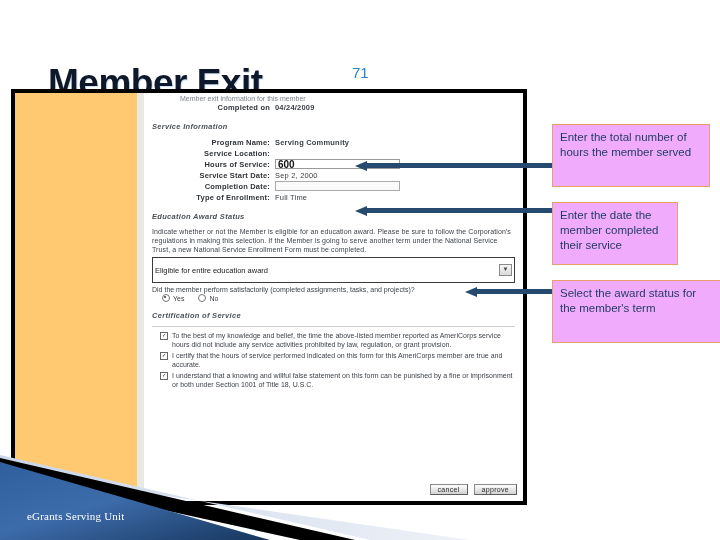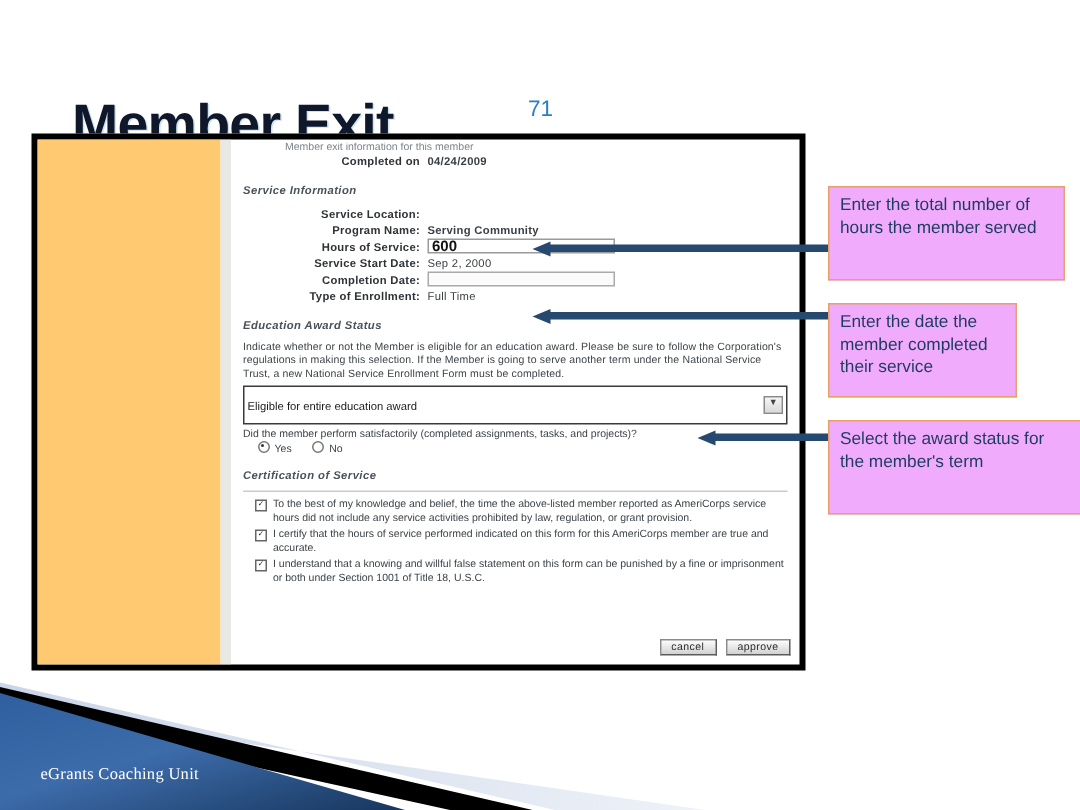--- a/index.html
+++ b/index.html
@@ -32,24 +32,24 @@
     position: absolute;
     left: 352px;
     top: 64px;
     font-size: 15px;
     color: #2a7fc4;
   }
 
   
   #screenshot-frame {
     position: absolute;
-    left: 21px;
+    left: 11px;
     top: 89px;
     width: 516px;
-    height: 358px;
+    height: 416px;
     border: 4px solid #000000;
     background: #ffffff;
     box-sizing: border-box;
     overflow: hidden;
   }
   #app-sidebar {
     position: absolute;
     left: 0;
     top: 0;
     width: 122px;
@@ -314,27 +314,27 @@
     <div class="clipped-line">Member exit information for this member</div>
 
     <div class="row">
       <div class="lbl">Completed on</div>
       <div class="val bold">04/24/2009</div>
     </div>
 
     <div class="section-head">Service Information</div>
 
     <div class="row">
+      <div class="lbl">Program Name:</div>
+      <div class="val bold">Serving Community</div>
+    </div>
+
+    <div class="row">
       <div class="lbl">Service Location:</div>
       <div class="val"></div>
-    </div>
-
-    <div class="row">
-      <div class="lbl">Program Name:</div>
-      <div class="val bold">Serving Community</div>
     </div>
 
     <div class="row">
       <div class="lbl">Hours of Service:</div>
       <div class="input-box">600</div>
     </div>
 
     <div class="row">
       <div class="lbl">Service Start Date:</div>
       <div class="val">Sep 2, 2000</div>
@@ -418,13 +418,13 @@
       <linearGradient id="liteGrad" x1="0" y1="0" x2="1" y2="0">
         <stop offset="0%" stop-color="#c9d5e8"></stop>
         <stop offset="100%" stop-color="#eef2f8"></stop>
       </linearGradient>
     </defs>
     <polygon points="0,3 370,88 470,88 0,20" fill="url(#liteGrad)"></polygon>
     <polygon points="0,6 355,88 300,88 0,22" fill="#000000"></polygon>
     <polygon points="0,10 270,88 0,88" fill="url(#blueGrad)"></polygon>
   </svg>
 </div>
-<div id="footer-label">eGrants Coaching Unit</div>
+<div id="footer-label">eGrants Serving Unit</div>
 
 </body></html>

